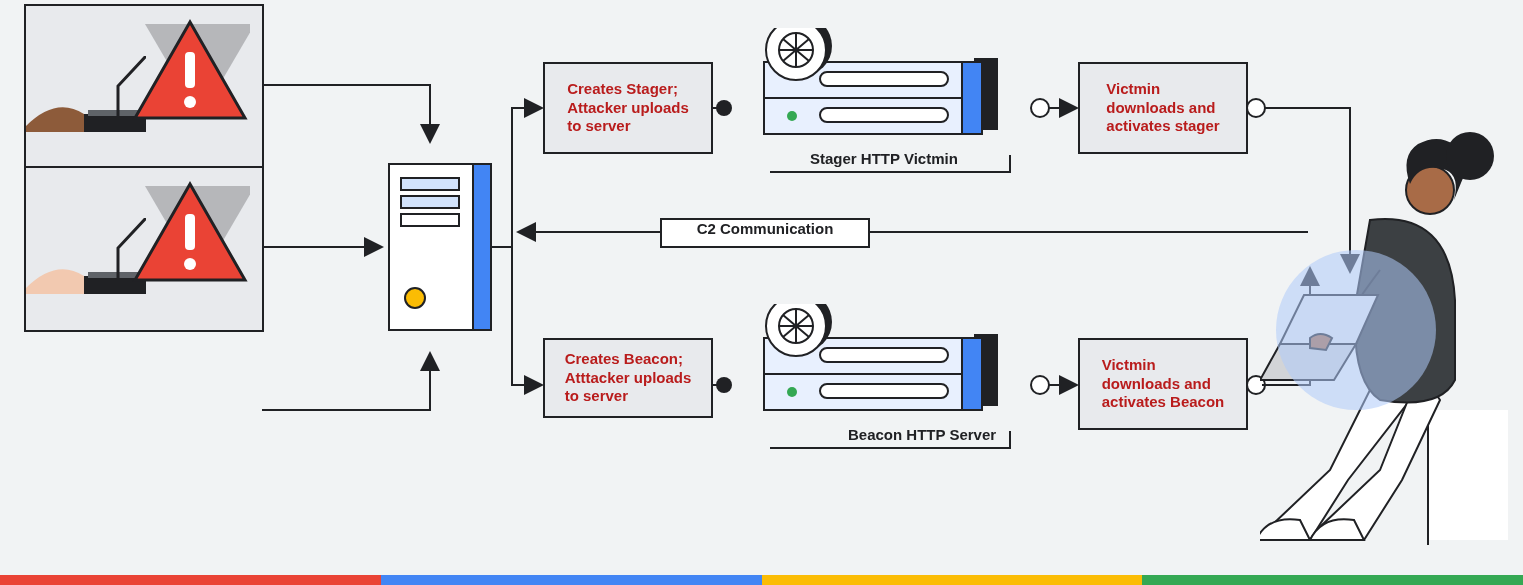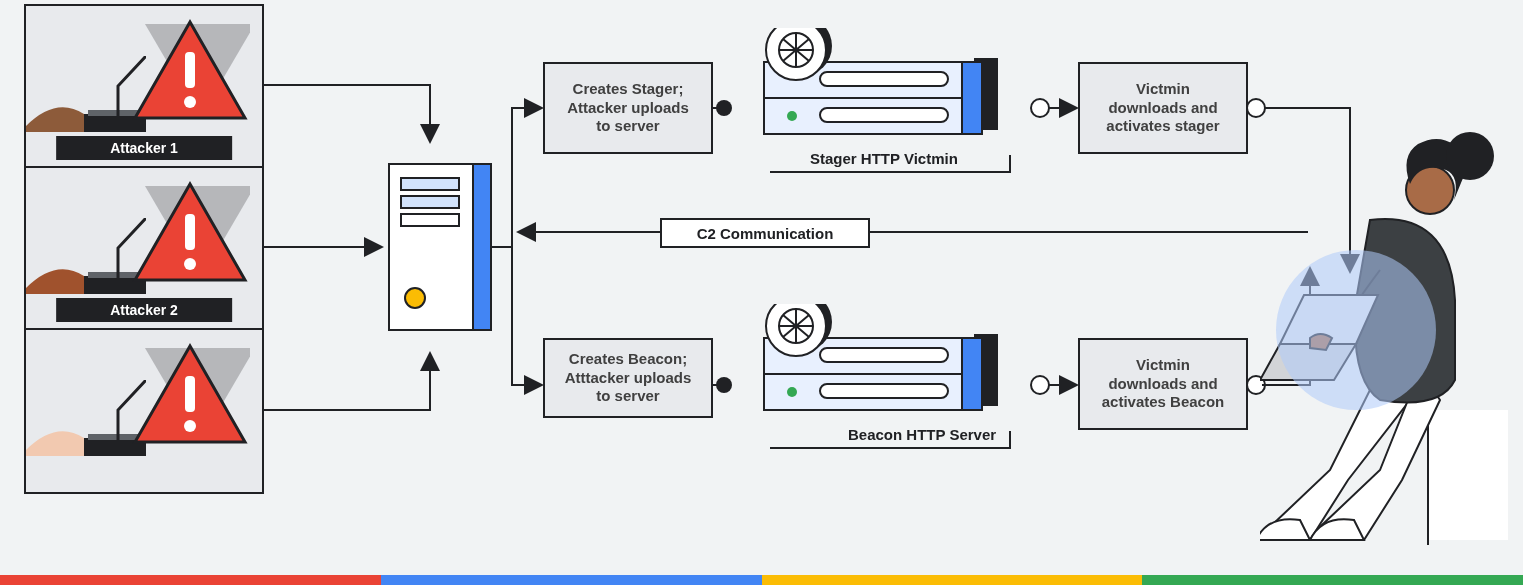--- a/index.html
+++ b/index.html
@@ -1,18 +1,18 @@
 <!DOCTYPE html>
 <html><head>
 <meta charset="utf-8">
 <style>
   body{margin:0;background:#f1f3f4;font-family:Arial,Helvetica,sans-serif;}
   .canvas{position:relative;width:1523px;height:585px;background:#f1f3f4;overflow:hidden;}
-  .box{position:absolute;border:2px solid #202124;background:#e8eaed;display:flex;align-items:center;justify-content:center;text-align:center;font-size:15px;font-weight:600;color:#404040;line-height:1.25;padding:6px;box-sizing:border-box;}
-  .label-box{position:absolute;border:2px solid #202124;background:#fff;display:flex;align-items:center;justify-content:center;font-size:15px;font-weight:600;color:#202124;box-sizing:border-box;}
+  .box{position:absolute;border:2px solid #202124;background:#e8eaed;display:flex;align-items:center;justify-content:center;text-align:left;font-size:15px;font-weight:600;color:#b91c1c;line-height:1.25;padding:6px;box-sizing:border-box;}
+  .label-box{position:absolute;border:2px solid #202124;background:#fff;display:flex;align-items:flex-start;justify-content:center;font-size:15px;font-weight:600;color:#202124;box-sizing:border-box;}
   .svg-layer{position:absolute;inset:0;width:1523px;height:585px;pointer-events:none;}
   .attackers{position:absolute;left:24px;top:4px;border:2px solid #202124;background:#fff;box-sizing:border-box;}
   .attacker-cell{width:236px;height:162px;border-bottom:2px solid #202124;background:#e8eaed;position:relative;box-sizing:border-box;}
   .attacker-cell:last-child{border-bottom:none;}
   .cell-label{position:absolute;left:50%;transform:translateX(-50%);bottom:6px;background:#202124;color:#fff;font-size:14px;font-weight:600;padding:4px 54px;white-space:nowrap;}
   .warn{position:absolute;left:104px;top:12px;}
   .hand{position:absolute;left:0;top:50px;}
   .server{position:absolute;}
   .http-label{position:absolute;font-size:15px;font-weight:600;color:#202124;white-space:nowrap;}
   .footer-bar{position:absolute;left:0;bottom:0;width:1523px;height:10px;display:flex;}
@@ -65,36 +65,20 @@
           <rect x="62" y="54" width="54" height="6" fill="#5f6368"></rect>
           <path d="M120 0 L92 30 L92 60" stroke="#202124" stroke-width="3" fill="none"></path>
           <path d="M0 70 Q30 40 58 58 L58 76 L0 76 Z" fill="#8d5b3a"></path>
         </svg>
     <svg class="warn" width="120" height="110">
           <path d="M15 6 L125 6 L70 100 Z" fill="#202124" opacity="0.25"></path>
           <path d="M60 4 L115 100 L5 100 Z" fill="#ea4335" stroke="#202124" stroke-width="3"></path>
           <rect x="55" y="34" width="10" height="36" fill="#fff" rx="4"></rect>
           <circle cx="60" cy="84" r="6" fill="#fff"></circle>
         </svg>
-    <div class="cell-label">Attacker 1</div>
-  </div>
-  <div class="attacker-cell">
-    <svg class="hand" width="120" height="90">
-          <rect x="58" y="58" width="62" height="18" fill="#202124"></rect>
-          <rect x="62" y="54" width="54" height="6" fill="#5f6368"></rect>
-          <path d="M120 0 L92 30 L92 60" stroke="#202124" stroke-width="3" fill="none"></path>
-          <path d="M0 70 Q30 40 58 58 L58 76 L0 76 Z" fill="#a0522d"></path>
-        </svg>
-    <svg class="warn" width="120" height="110">
-          <path d="M15 6 L125 6 L70 100 Z" fill="#202124" opacity="0.25"></path>
-          <path d="M60 4 L115 100 L5 100 Z" fill="#ea4335" stroke="#202124" stroke-width="3"></path>
-          <rect x="55" y="34" width="10" height="36" fill="#fff" rx="4"></rect>
-          <circle cx="60" cy="84" r="6" fill="#fff"></circle>
-        </svg>
-    <div class="cell-label">Attacker 2</div>
   </div>
   <div class="attacker-cell">
     <svg class="hand" width="120" height="90">
           <rect x="58" y="58" width="62" height="18" fill="#202124"></rect>
           <rect x="62" y="54" width="54" height="6" fill="#5f6368"></rect>
           <path d="M120 0 L92 30 L92 60" stroke="#202124" stroke-width="3" fill="none"></path>
           <path d="M0 70 Q30 40 58 58 L58 76 L0 76 Z" fill="#f2c9b0"></path>
         </svg>
     <svg class="warn" width="120" height="110">
           <path d="M15 6 L125 6 L70 100 Z" fill="#202124" opacity="0.25"></path>

